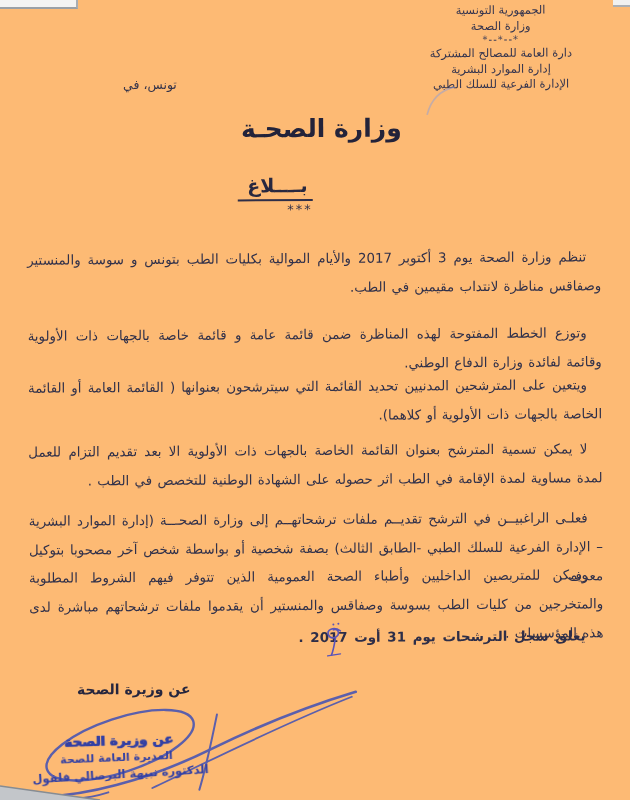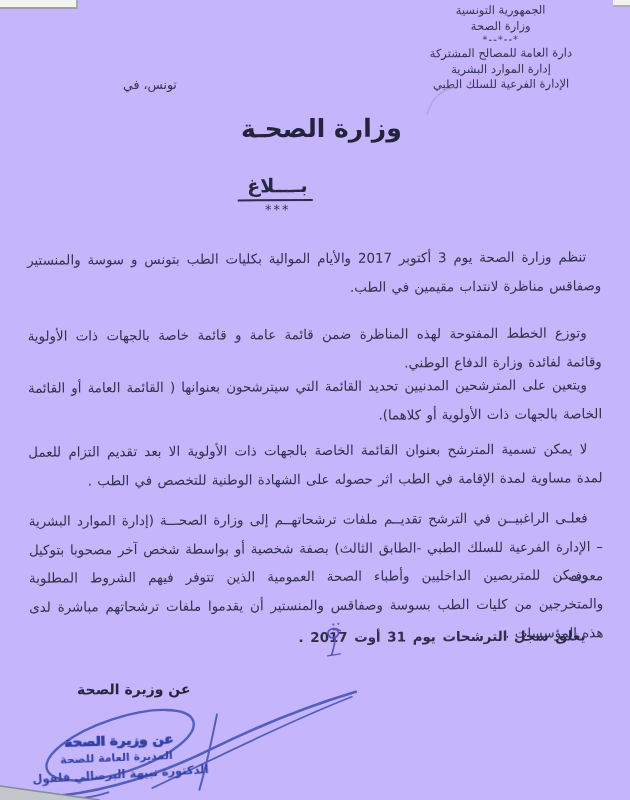--- a/index.html
+++ b/index.html
@@ -1,21 +1,21 @@
 <!DOCTYPE html>
 <html lang="ar" dir="rtl"><head>
 <meta charset="utf-8">
 <style>
   html,body{margin:0;padding:0;background:#ffffff;}
   body{
     width:630px;height:800px;overflow:hidden;position:relative;
     font-family:"DejaVu Sans",sans-serif;
     background:#fdfdfc;
   }
-  .page{position:absolute;inset:0;background:#c4b5fd;}
+  .page{position:absolute;inset:0;background:#fdba74;}
   .skew{position:absolute;inset:0;transform:rotate(-0.35deg);transform-origin:315px 400px;}
 
   
   .letterhead{
     position:absolute;top:4px;right:2px;width:250px;
     text-align:center;color:#34344e;font-size:11.5px;line-height:15.5px;
     font-weight:500;
   }
   .letterhead .lh-line{white-space:nowrap;}
   .letterhead .lh-sep{font-size:10px;letter-spacing:1px;line-height:12px;color:#3c3c56;}
@@ -25,21 +25,21 @@
     color:#32324a;font-size:12.5px;font-weight:500;margin-left:32px;
   }
 
   .doc-title{
     position:absolute;top:114px;left:0;width:100%;margin:0;
     text-align:center;transform:translateX(8px);
     color:#23233a;font-size:25px;font-weight:bold;letter-spacing:0.5px;
   }
 
   .subject-block{
-    position:absolute;top:174px;left:244px;width:70px;text-align:center;
+    position:absolute;top:174px;left:244px;width:70px;text-align:right;
     color:#28283f;
   }
   .subject-word{
     display:inline-block;font-size:19px;font-weight:bold;
     border-bottom:2px solid #2e2e48;padding:0 5px 3px 9px;
   }
   .subject-stars{font-size:13px;letter-spacing:2px;margin-top:1px;color:#2e2e48;}
 
   
   .para{

